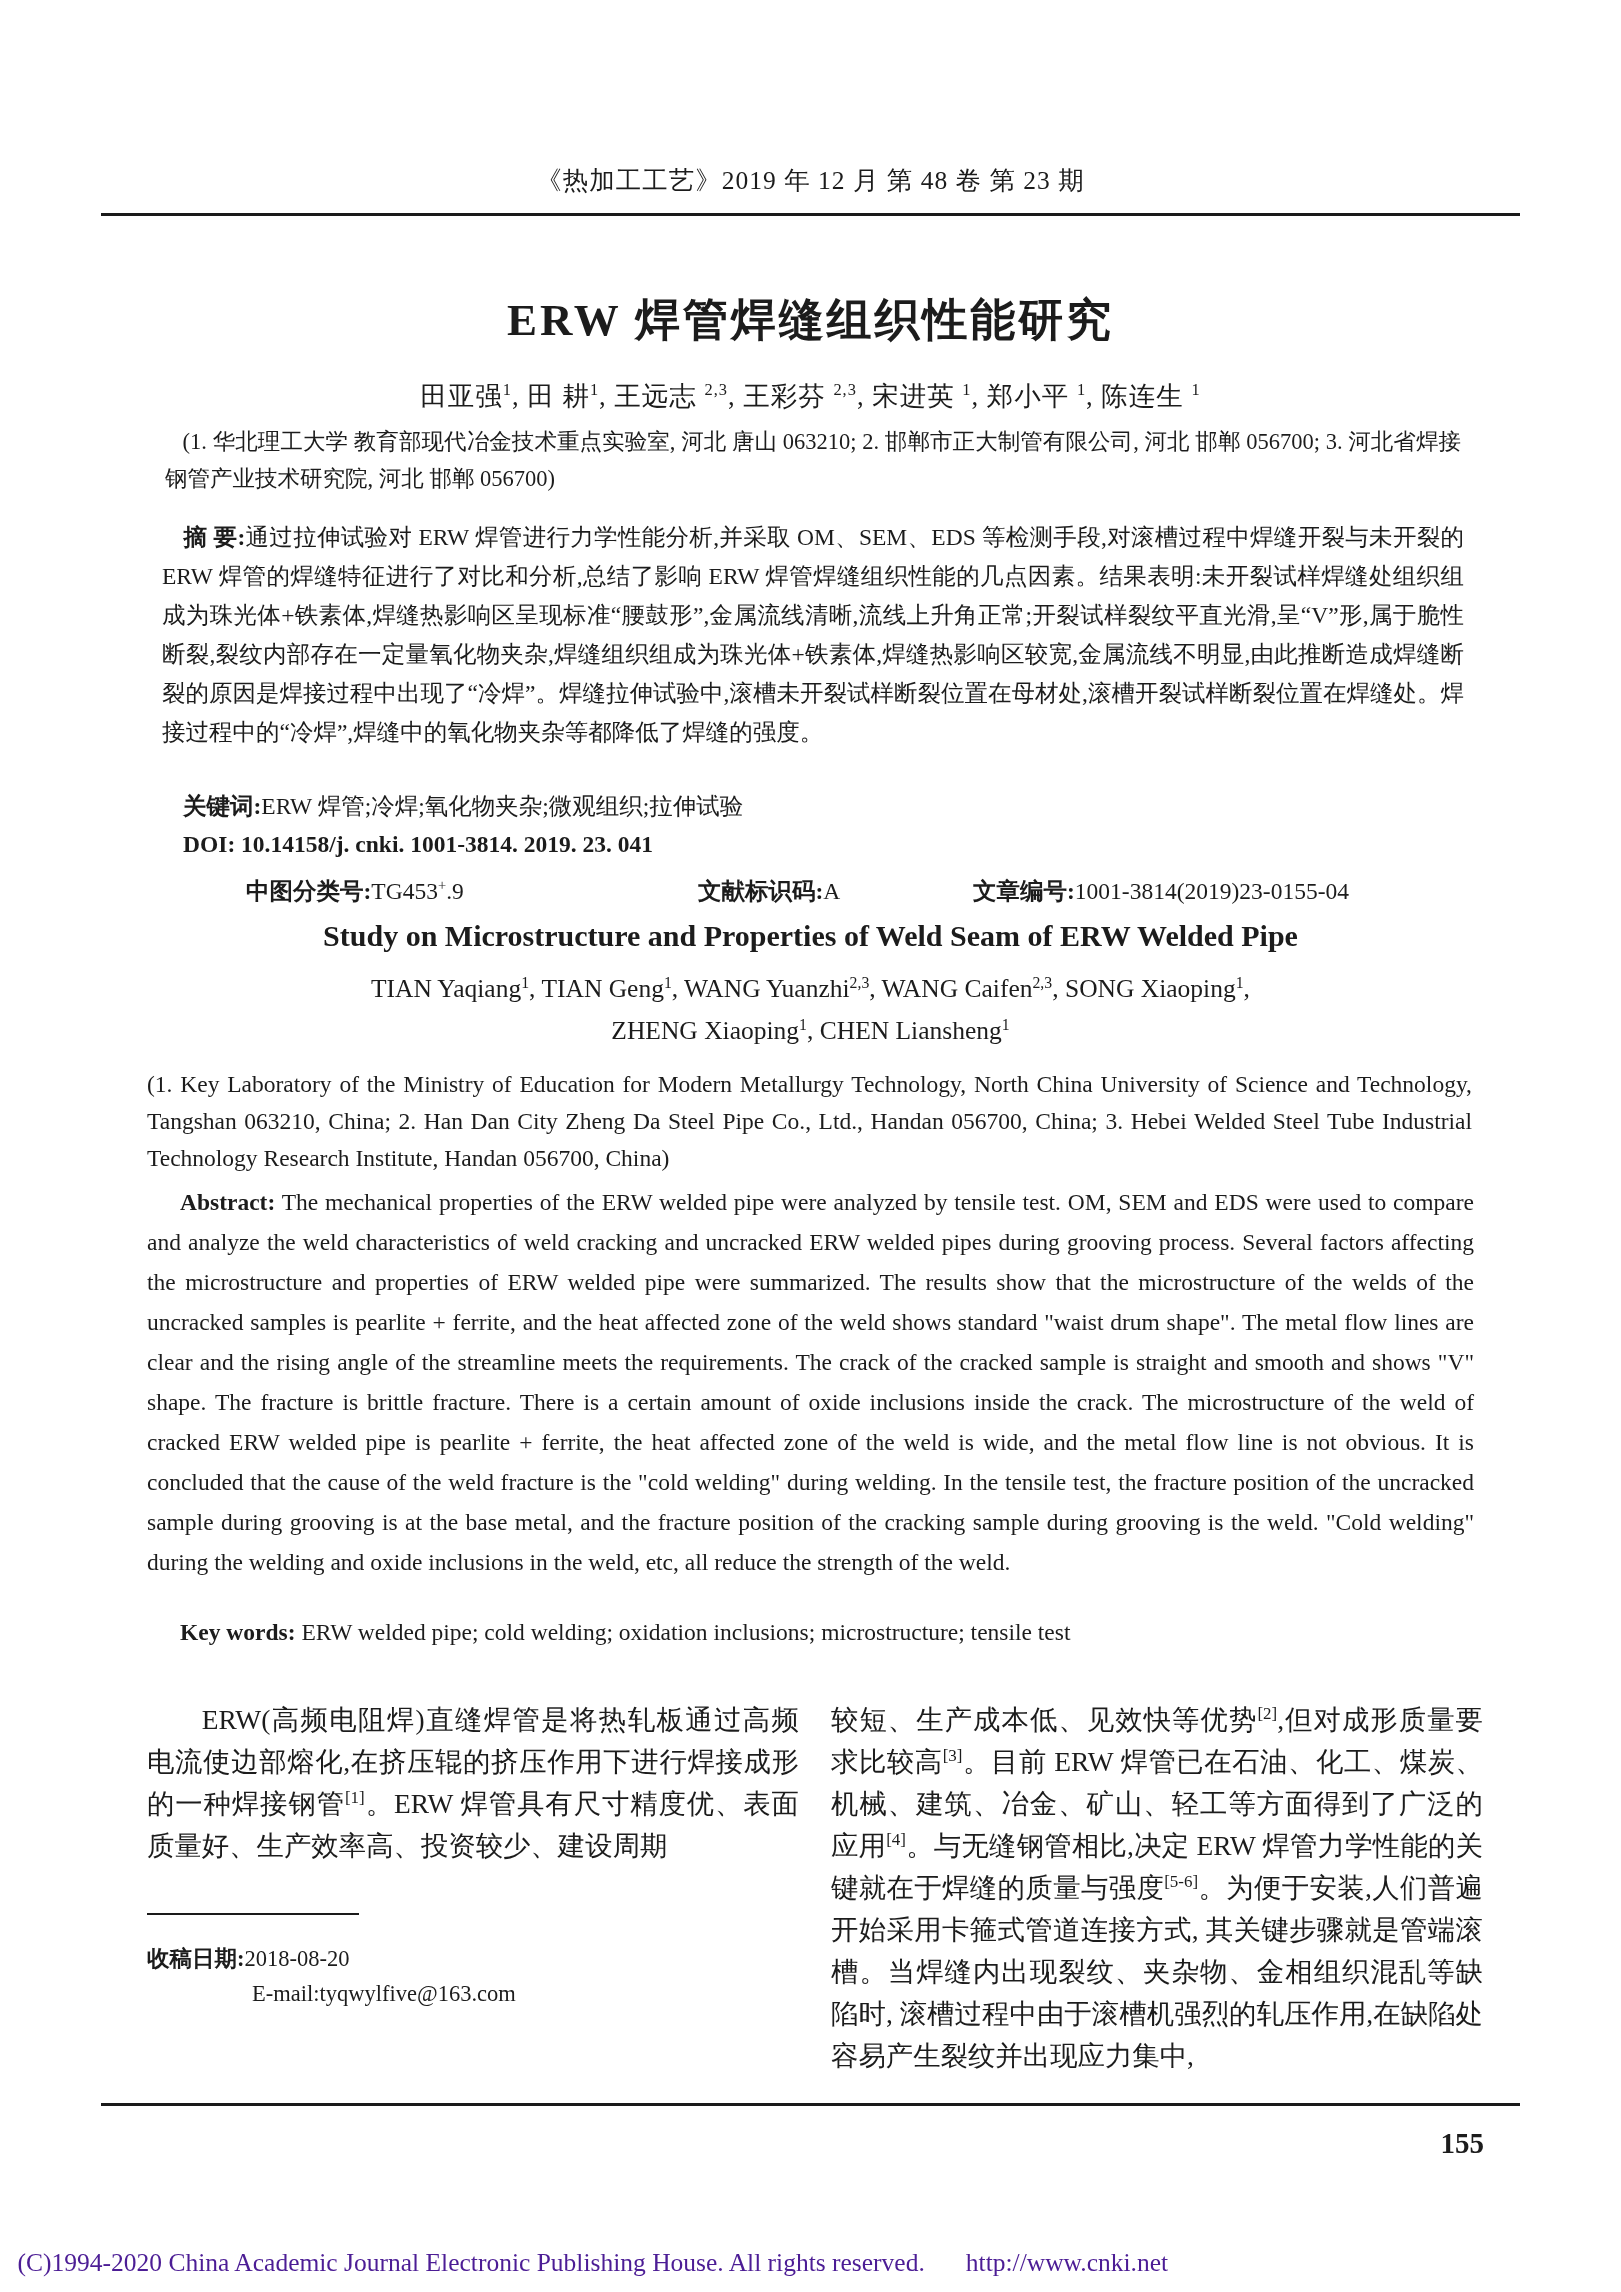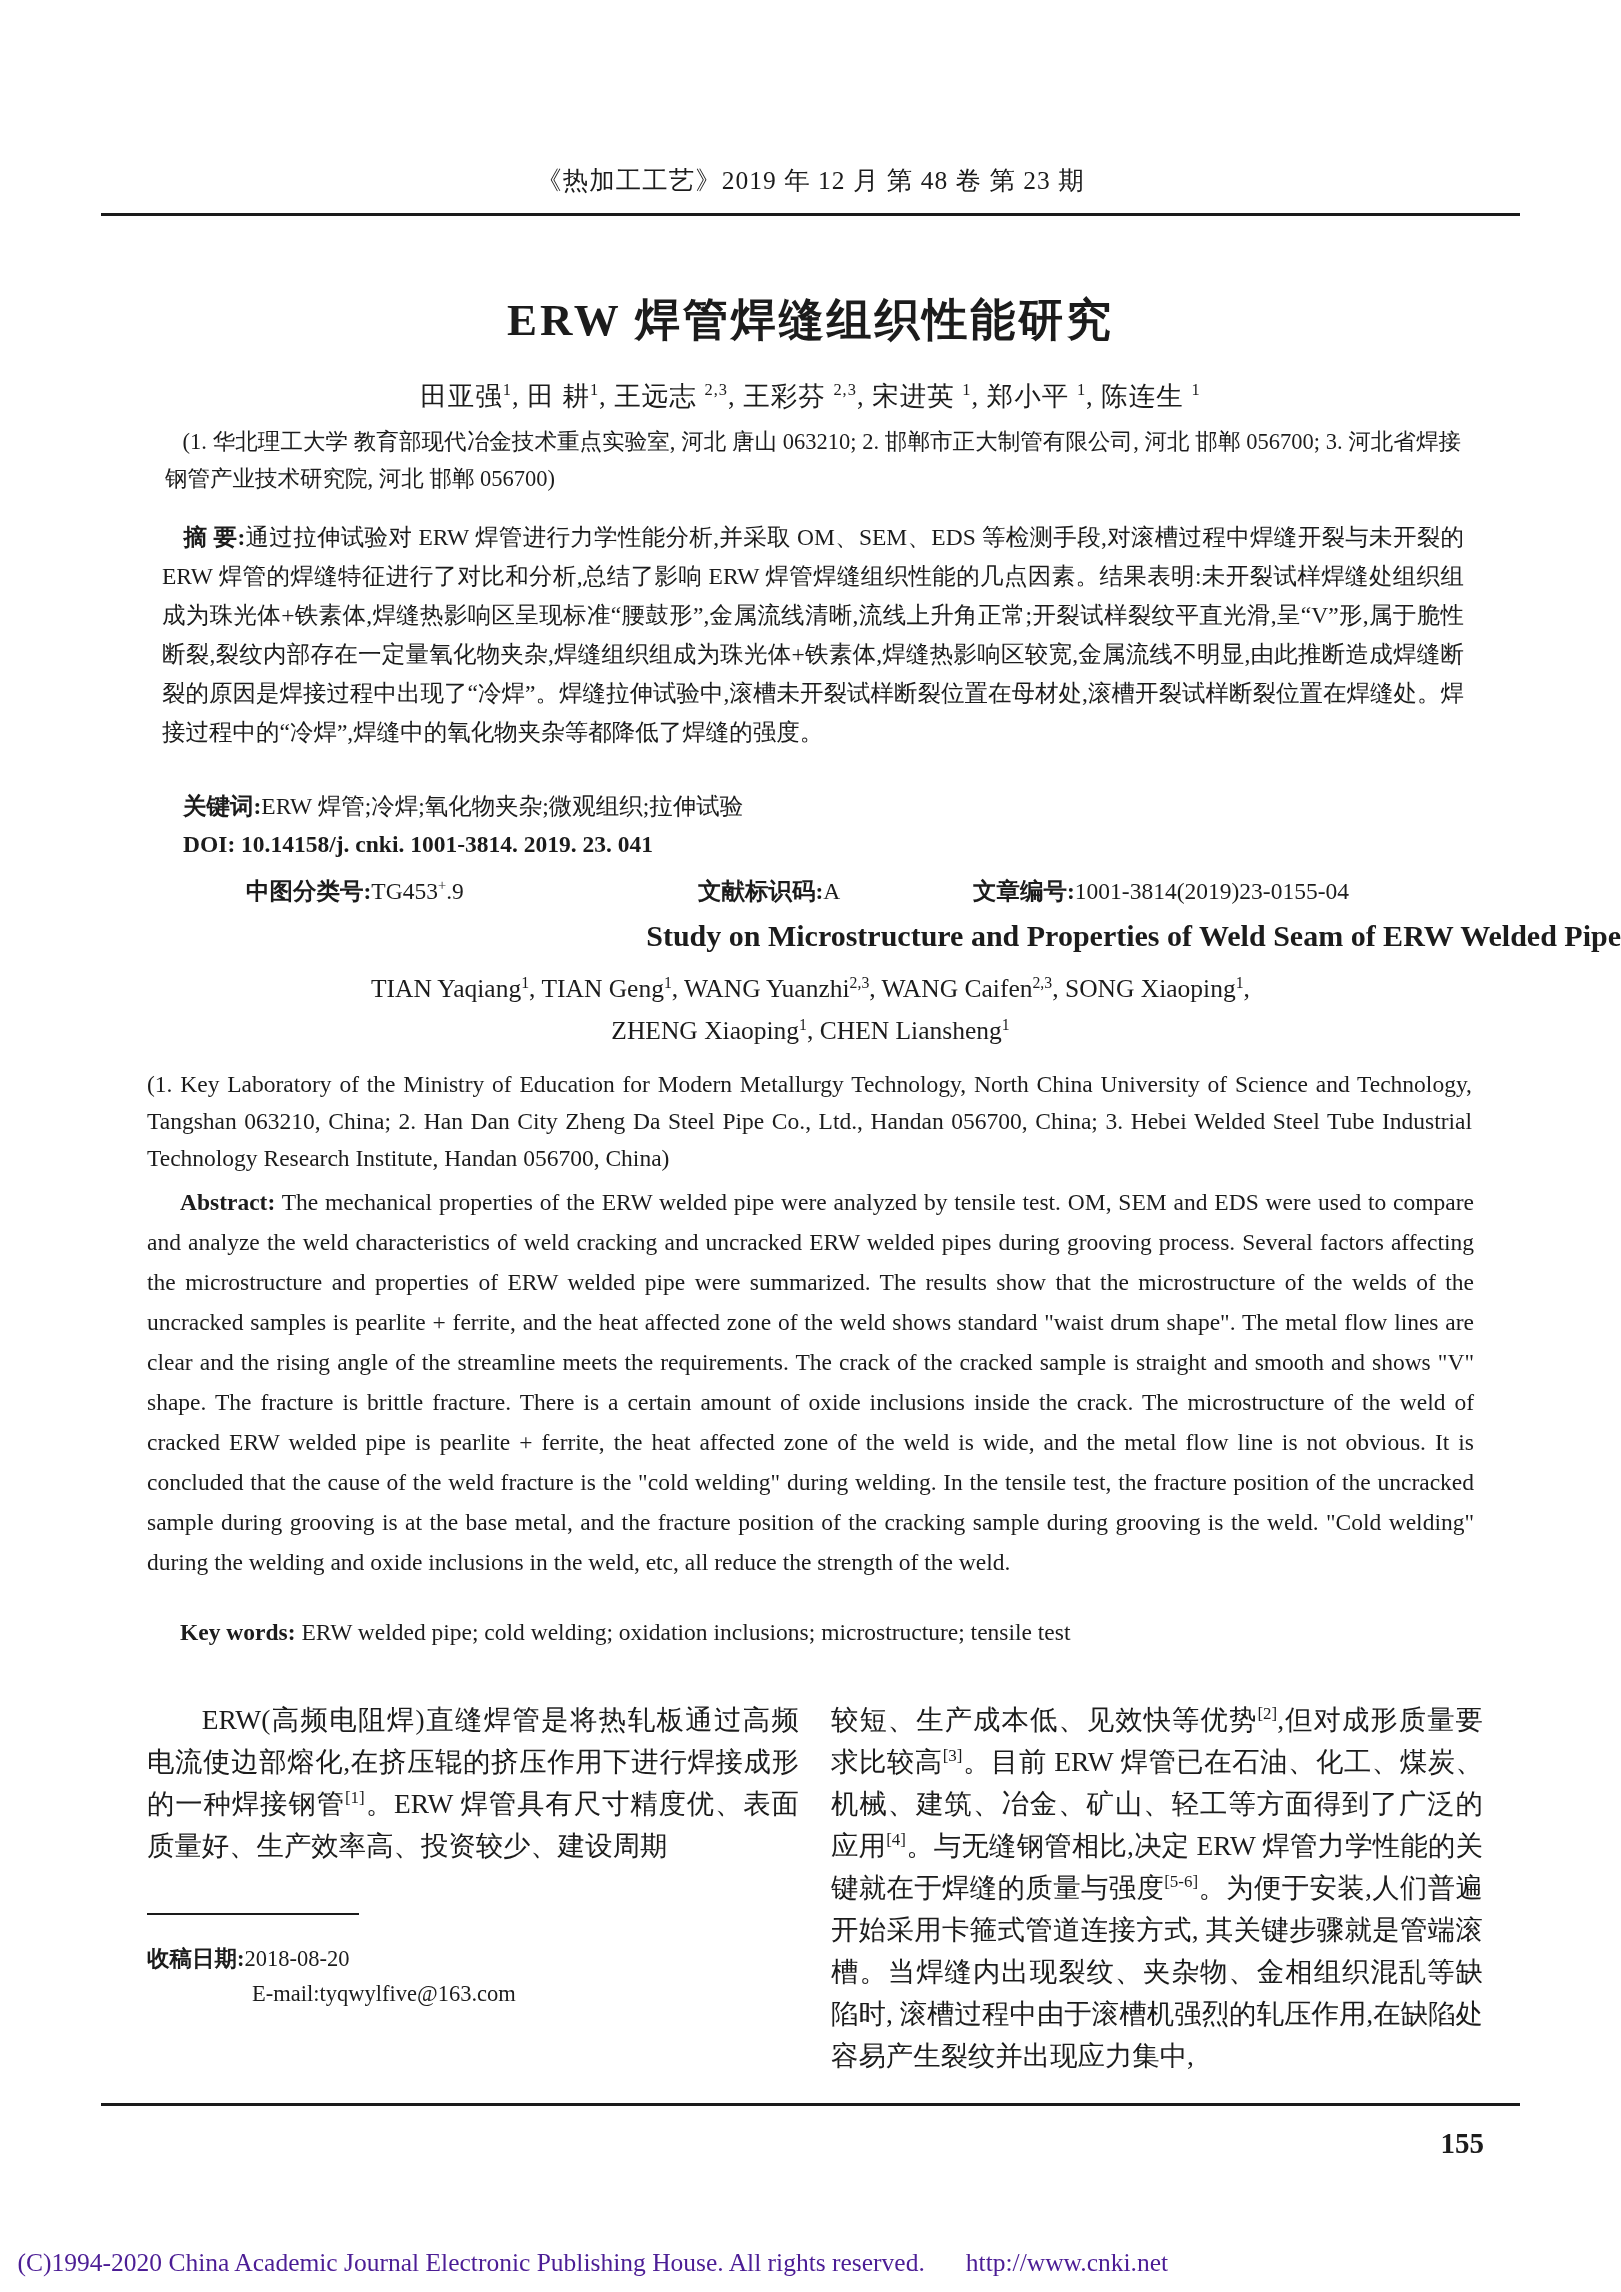--- a/index.html
+++ b/index.html
@@ -25,21 +25,21 @@
   .authors-zh{top:378px;font-size:26.5px;letter-spacing:1px;}
   .affil-zh{top:423px;left:165px;width:1296px;font-size:22.5px;line-height:37px;text-align:justify;text-indent:17.6px;}
 
   .abstract-zh{top:518px;left:162px;width:1302px;font-size:23.5px;line-height:39px;text-align:justify;text-indent:21.6px;margin:0;}
   .keywords-zh{top:790px;left:183px;width:1284px;font-size:23.5px;margin:0;}
   .doi{top:831px;left:183px;font-size:23.5px;font-weight:bold;margin:0;}
   .class-row{top:875px;left:0;width:1621px;height:35px;font-size:23.5px;}
   .clc-item{position:absolute;top:0;white-space:nowrap;}
   .clc-1{left:246px;} .clc-2{left:698px;text-align:right;} .clc-3{left:973px;}
 
-  .title-en{top:919px;font-size:30px;font-weight:bold;margin:0;text-align:right;}
+  .title-en{top:919px;font-size:30px;font-weight:bold;margin:0;}
   .authors-en{font-size:25.5px;}
   .authors-en.l1{top:974px;}
   .authors-en.l2{top:1016px;}
   .affil-en{top:1066px;left:147px;width:1325px;font-size:23.5px;line-height:37px;text-align:justify;font-family:Liberation Serif, serif;}
   .abstract-en{top:1182px;left:147px;width:1327px;font-size:23.5px;line-height:40px;text-align:justify;text-indent:33px;margin:0;}
   .keywords-en{top:1619px;left:147px;width:1327px;font-size:23.5px;text-indent:33px;margin:0;}
 
   .col{top:1699px;font-size:27.4px;line-height:42px;text-align:justify;}
   .col.left{left:147px;width:652px;}
   .col.right{left:831px;width:652px;}

